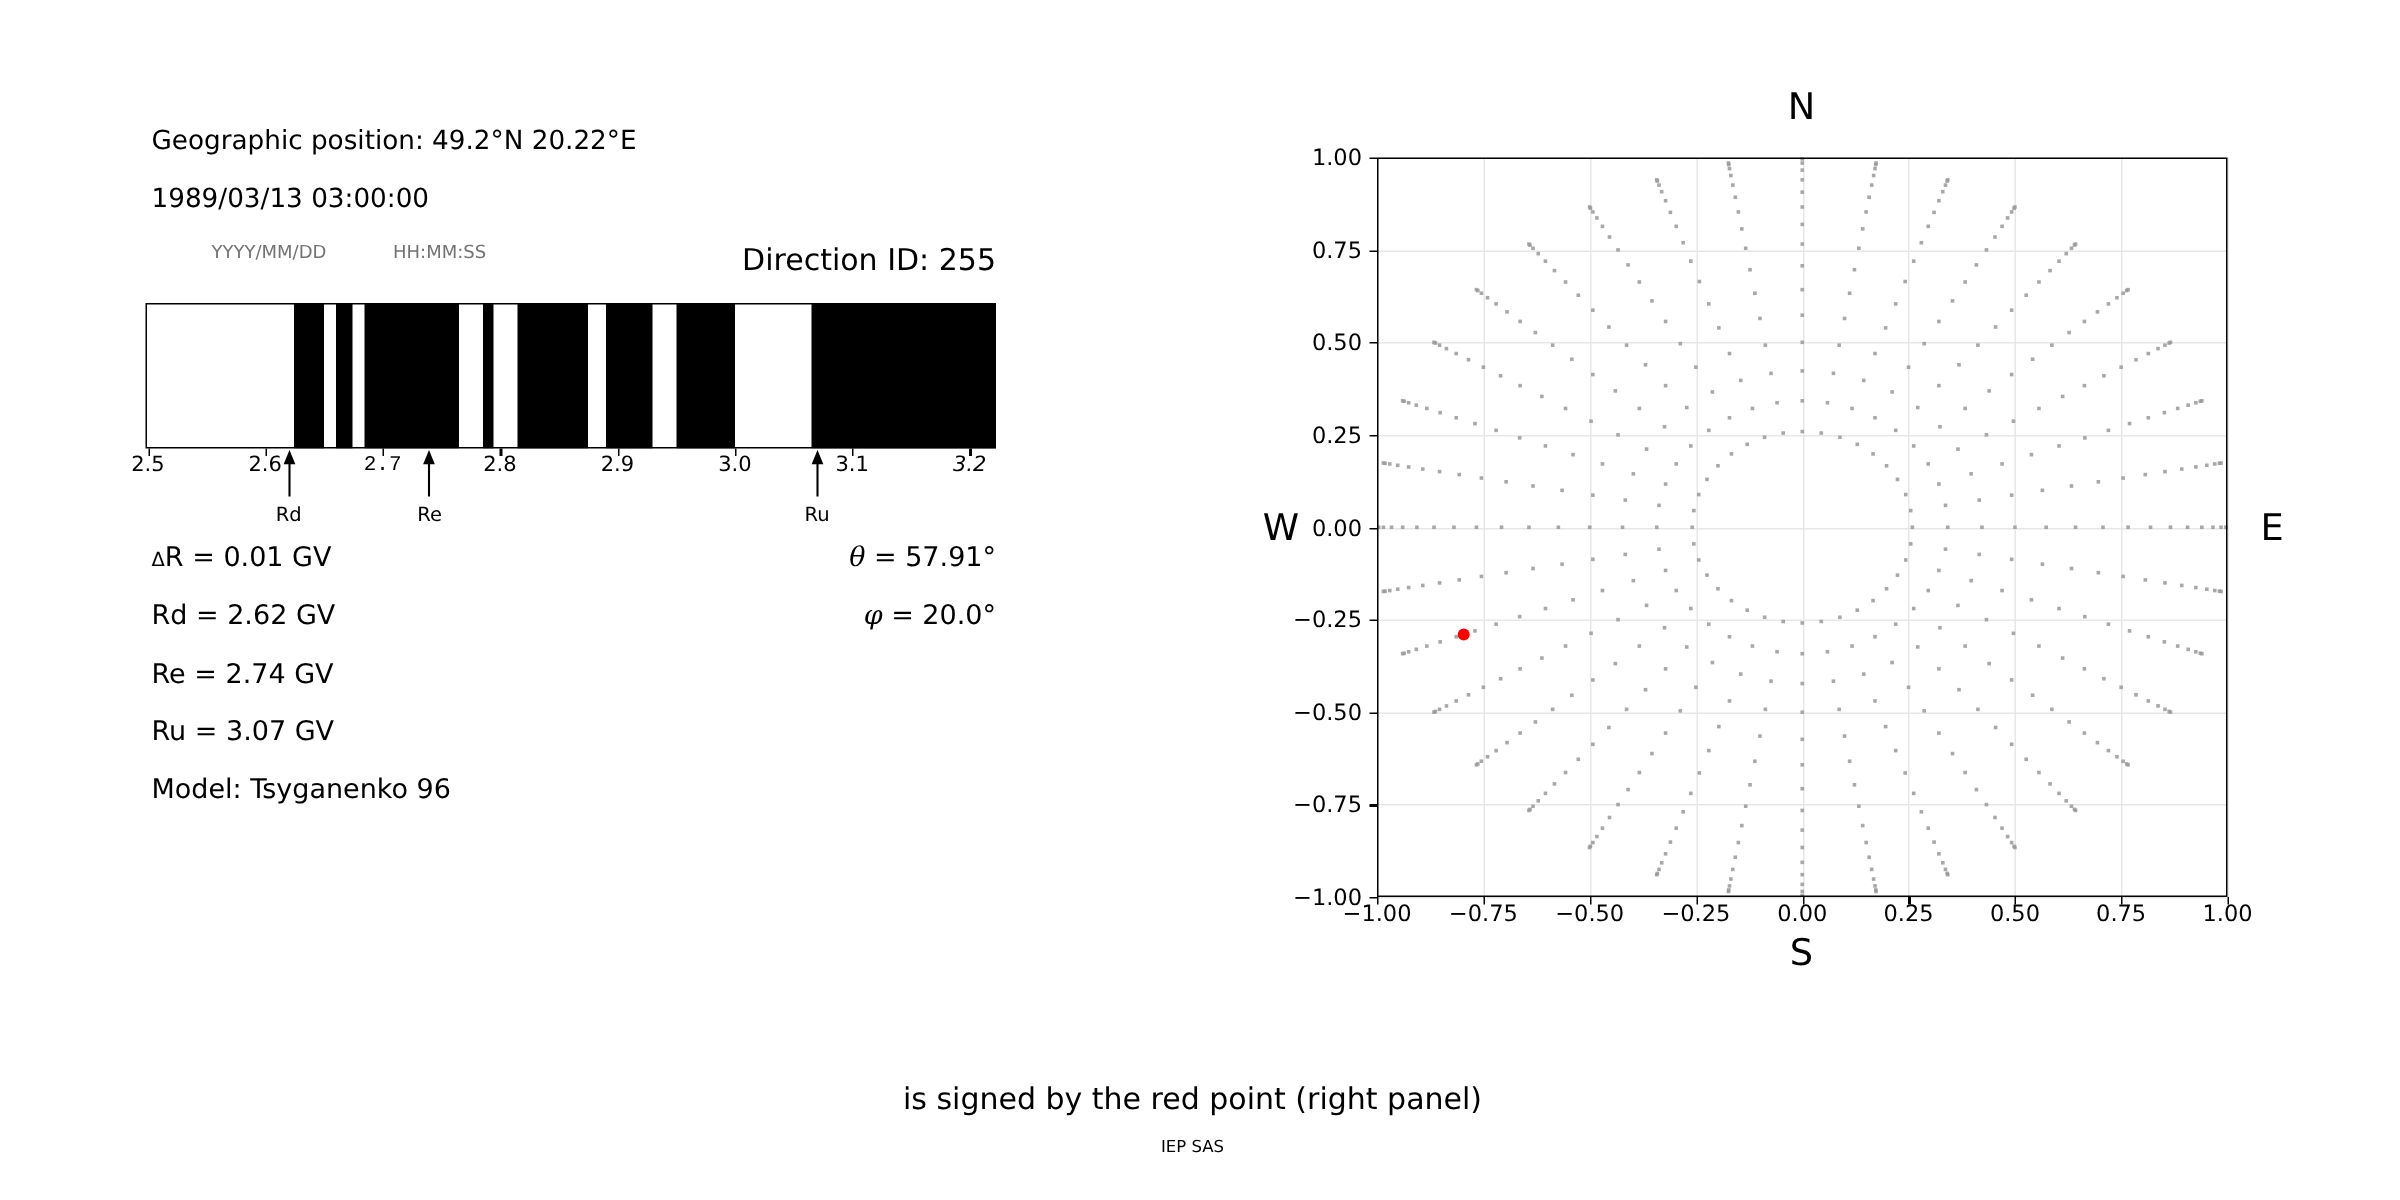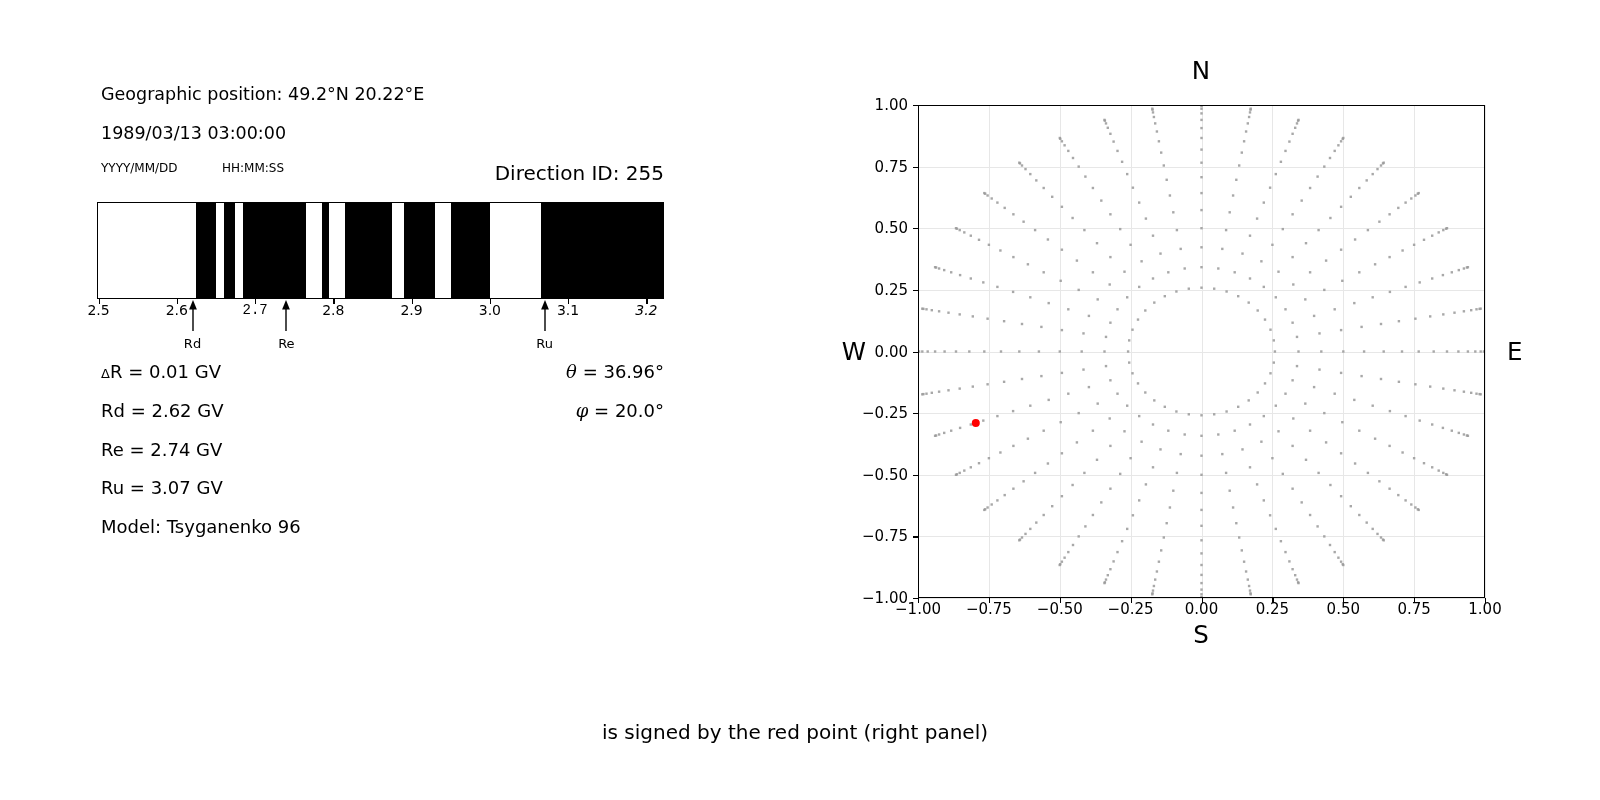--- a/index.html
+++ b/index.html
@@ -1,21 +1,21 @@
 <!DOCTYPE html>
 <html><head>
 <meta charset="utf-8">
 <style>
   html,body{margin:0;padding:0;background:#fff;}
   #figure{position:relative;width:1600px;height:800px;background:#ffffff;
           font-family:"DejaVu Sans",sans-serif;color:#000;overflow:hidden;}
   .abs{position:absolute;}
   .t{position:absolute;white-space:nowrap;}
   .geo{font-size:17.5px;line-height:20px;}
-  .fmt{font-size:12px;line-height:14px;color:#000000;}
+  .fmt{font-size:12px;line-height:14px;color:#737373;margin-left:40px;}
   .dirid{font-size:20px;line-height:23px;text-align:right;}
   .info{font-size:18px;line-height:21px;}
   .sym{font-style:italic;font-family:"DejaVu Serif","DejaVu Sans",serif;}
   .deltasym{font-size:13px;}
   .ticklab{font-size:14px;line-height:16px;text-align:center;}
   .annlab{font-size:13px;line-height:15px;text-align:center;}
   .rticklab{font-size:15px;line-height:14px;}
   .compass{font-size:24.5px;line-height:25px;}
   .caption{font-size:20px;line-height:23px;text-align:center;}
   .credit{font-size:11px;line-height:13px;text-align:center;}
@@ -89,21 +89,21 @@
       </svg>
       <div class="t annlab" style="left: 524.7px; top: 336px; width: 40px;">Ru</div>
     </div>
 
   <div class="t info" style="left:101px;top:361px;"><span class="deltasym">Δ</span><span>R = 0.01 GV</span></div>
   <div class="t info" style="left:101px;top:400px;">Rd = 2.62 GV</div>
   <div class="t info" style="left:101px;top:439px;">Re = 2.74 GV</div>
   <div class="t info" style="left:101px;top:477px;">Ru = 3.07 GV</div>
   <div class="t info" style="left:101px;top:516px;">Model: Tsyganenko 96</div>
 
-  <div class="t info" style="left:464px;top:361px;width:200px;text-align:right;"><span class="sym">θ</span><span> = 36.96°</span></div>
+  <div class="t info" style="left:464px;top:361px;width:200px;text-align:right;"><span class="sym">θ</span><span> = 57.91°</span></div>
   <div class="t info" style="left:464px;top:400px;width:200px;text-align:right;"><span class="sym">φ</span><span> = 20.0°</span></div>
 
   <div class="abs" id="scatter-box">
     <div id="scatter-grid" style="position:absolute;left:0;top:0;right:0;bottom:0;">
         <div class="gridline" style="left: 0px; top: 0px; width: 1px; height: 493px; background: rgb(231, 231, 231);"></div>
         <div class="gridline" style="top: 493px; left: 0px; height: 1px; width: 567px; background: rgb(231, 231, 231);"></div>
         <div class="gridline" style="left: 70.9px; top: 0px; width: 1px; height: 493px; background: rgb(231, 231, 231);"></div>
         <div class="gridline" style="top: 431.4px; left: 0px; height: 1px; width: 567px; background: rgb(231, 231, 231);"></div>
         <div class="gridline" style="left: 141.8px; top: 0px; width: 1px; height: 493px; background: rgb(231, 231, 231);"></div>
         <div class="gridline" style="top: 369.8px; left: 0px; height: 1px; width: 567px; background: rgb(231, 231, 231);"></div>
@@ -739,14 +739,15 @@
       <div class="rticky" style="top: 105px;"></div>
       <div class="t rticklab" style="left: 848px; top: 98px; width: 60px; text-align: right;">1.00</div>
     </div>
 
   <div class="t compass" style="left:1151px;top:58px;width:100px;text-align:center;">N</div>
   <div class="t compass" style="left:1151px;top:622px;width:100px;text-align:center;">S</div>
   <div class="t compass" style="left:766px;top:339px;width:100px;text-align:right;">W</div>
   <div class="t compass" style="left:1507px;top:339px;">E</div>
 
   <div class="t caption" style="left:95px;top:721px;width:1400px;">is signed by the red point (right panel)</div>
+  <div class="t credit" style="left:95px;top:758px;width:1400px;">IEP SAS</div>
 
 </div>
 
 </body></html>

